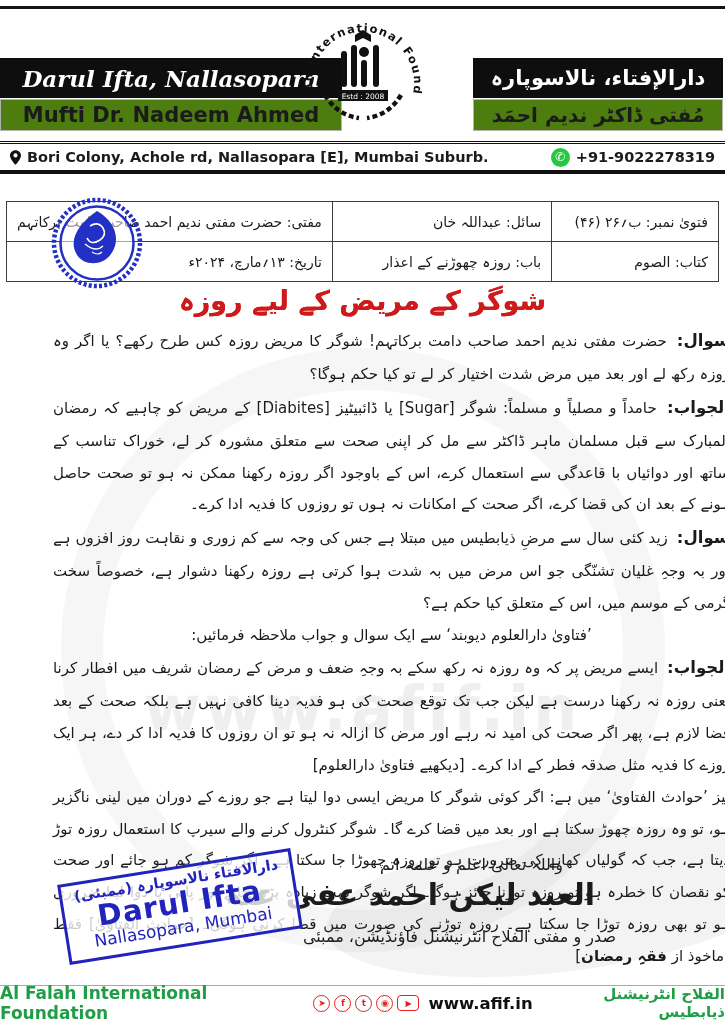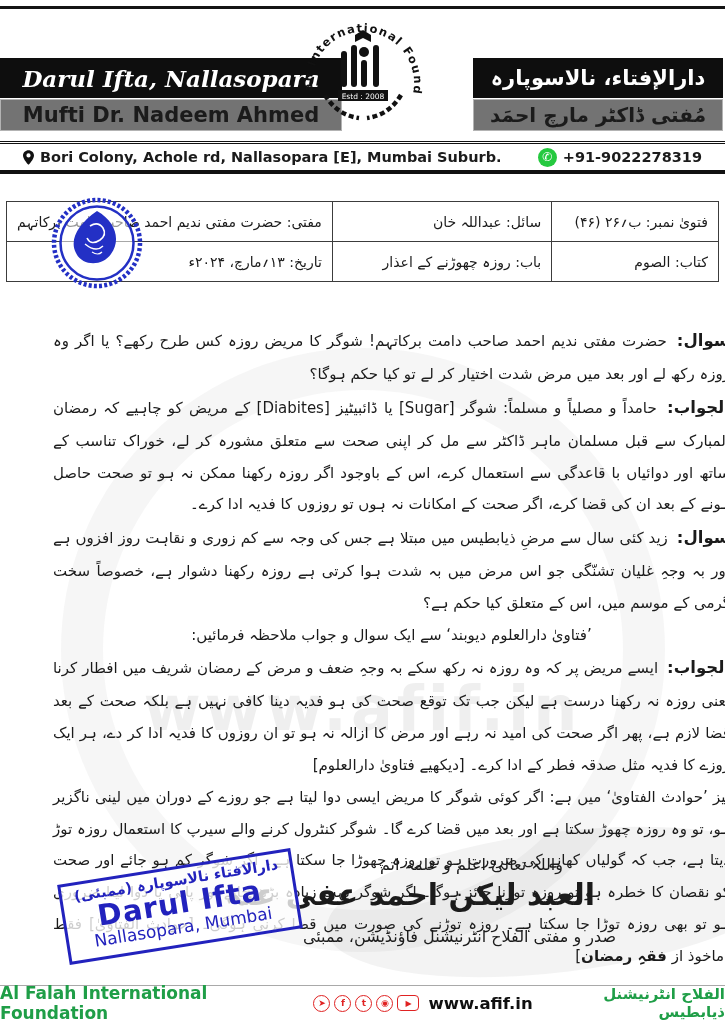--- a/index.html
+++ b/index.html
@@ -6,30 +6,30 @@
   .page{position:relative;width:725px;height:1024px;margin:0 auto;background:#fff;overflow:hidden;
         font-family:"DejaVu Sans",sans-serif;color:#1b1b1b;}
   .top-rule{position:absolute;top:6px;left:0;width:100%;height:3px;background:#141414;}
 
   
   .hdr-left{position:absolute;left:0;top:58px;width:342px;z-index:2;}
   .hdr-right{position:absolute;right:2px;top:58px;width:250px;z-index:2;direction:rtl;}
   .bar-black{background:#0e0e0e;color:#fff;height:40px;display:flex;align-items:center;justify-content:center;}
   .hdr-left .bar-black{font-family:"DejaVu Serif",serif;font-style:italic;font-weight:bold;font-size:23px;}
   .hdr-right .bar-black{font-weight:bold;font-size:21px;}
-  .bar-gray{background:#737373;border:1px solid #b3b3b3;height:30px;margin-top:1px;
+  .bar-gray{background:#4d7c0f;border:1px solid #b3b3b3;height:30px;margin-top:1px;
             display:flex;align-items:center;justify-content:center;font-weight:bold;}
   .hdr-left .bar-gray{font-size:21px;}
   .hdr-right .bar-gray{font-size:20px;}
   .logo-wrap{position:absolute;left:50%;top:5px;transform:translateX(-50%);width:132px;height:134px;z-index:2;}
 
   
   .addr{position:absolute;top:141px;left:0;width:100%;height:33px;box-sizing:border-box;
         border-top:3px double #111;border-bottom:4px solid #111;
-        display:flex;align-items:center;justify-content:space-between;padding:0 23px;
+        display:flex;align-items:center;justify-content:space-between;padding:0 10px;
         font-weight:bold;font-size:14.5px;z-index:2;}
   .addr-left{display:flex;align-items:center;gap:6px;}
   .addr-right{display:flex;align-items:center;gap:6px;}
   .wa-icon{width:19px;height:19px;border-radius:50%;background:#25c93f;color:#fff;
            display:flex;align-items:center;justify-content:center;font-size:12px;}
 
   
   .meta-table{position:absolute;top:201px;left:6px;width:713px;border-collapse:collapse;
               direction:rtl;font-size:14px;z-index:2;}
   .meta-table td{border:1.5px solid #3c3c3c;height:39px;padding:0 10px;text-align:right;white-space:nowrap;}
@@ -90,21 +90,21 @@
   <div class="watermark-url">www.afif.in</div>
 
   <div class="top-rule"></div>
 
   <div class="hdr-left">
     <div class="bar-black">Darul Ifta, Nallasopara</div>
     <div class="bar-gray">Mufti Dr. Nadeem Ahmed</div>
   </div>
   <div class="hdr-right">
     <div class="bar-black">دارالإفتاء، نالاسوپارہ</div>
-    <div class="bar-gray">مُفتی ڈاکٹر مارچ احمَد</div>
+    <div class="bar-gray">مُفتی ڈاکٹر ندیم احمَد</div>
   </div>
 
   <div class="logo-wrap">
     <svg viewBox="0 0 132 132" width="132" height="132">
       <defs>
         <path id="ringPath" d="M 16,88 A 51,51 0 1 1 116,88" fill="none"></path>
       </defs>
       <text font-size="11.5" font-weight="bold" letter-spacing="1.4" fill="#111" font-family="DejaVu Sans, sans-serif">
         <textPath href="#ringPath" startOffset="50%" text-anchor="middle">Al Falah International Foundation</textPath>
       </text>
@@ -154,20 +154,21 @@
     <svg viewBox="0 0 94 94" width="94" height="94">
       <circle cx="47" cy="47" r="43" fill="none" stroke="#2330c5" stroke-width="4.5" stroke-dasharray="3 2.2"></circle>
       <circle cx="47" cy="47" r="36.5" fill="rgba(255,255,255,0.55)" stroke="#2330c5" stroke-width="2.5"></circle>
       <path d="M47,15 C66,26 71,44 61,58 C52,71 32,70 26,57 C19,44 28,28 47,15 Z" fill="#2330c5"></path>
       <path d="M40,30 q8,-5 13,2 q4,7 -3,12 q-9,6 -13,-2" stroke="#fff" stroke-width="1.6" fill="none"></path>
       <path d="M35,48 q11,9 18,2" stroke="#fff" stroke-width="1.4" fill="none"></path>
       <path d="M42,56 q6,4 10,0" stroke="#fff" stroke-width="1.2" fill="none"></path>
     </svg>
   </div>
 
+  <div class="doc-title">شوگر کے مریض کے لیے روزہ</div>
 
   <div class="body-text">
     <p class="para">
       <span class="lead">سوال:</span>
       <span>حضرت مفتی ندیم احمد صاحب دامت برکاتہم! شوگر کا مریض روزہ کس طرح رکھے؟ یا اگر وہ روزہ رکھ لے اور بعد میں مرض شدت اختیار کر لے تو کیا حکم ہوگا؟</span>
     </p>
     <p class="para">
       <span class="lead">الجواب:</span>
       <span>حامداً و مصلیاً و مسلماً: شوگر [Sugar] یا ڈائبیٹیز [Diabites] کے مریض کو چاہیے کہ رمضان المبارک سے قبل مسلمان ماہر ڈاکٹر سے مل کر اپنی صحت سے متعلق مشورہ کر لے، خوراک تناسب کے ساتھ اور دوائیاں با قاعدگی سے استعمال کرے، اس کے باوجود اگر روزہ رکھنا ممکن نہ ہو تو صحت حاصل ہونے کے بعد ان کی قضا کرے، اگر صحت کے امکانات نہ ہوں تو روزوں کا فدیہ ادا کرے۔</span>
     </p>

